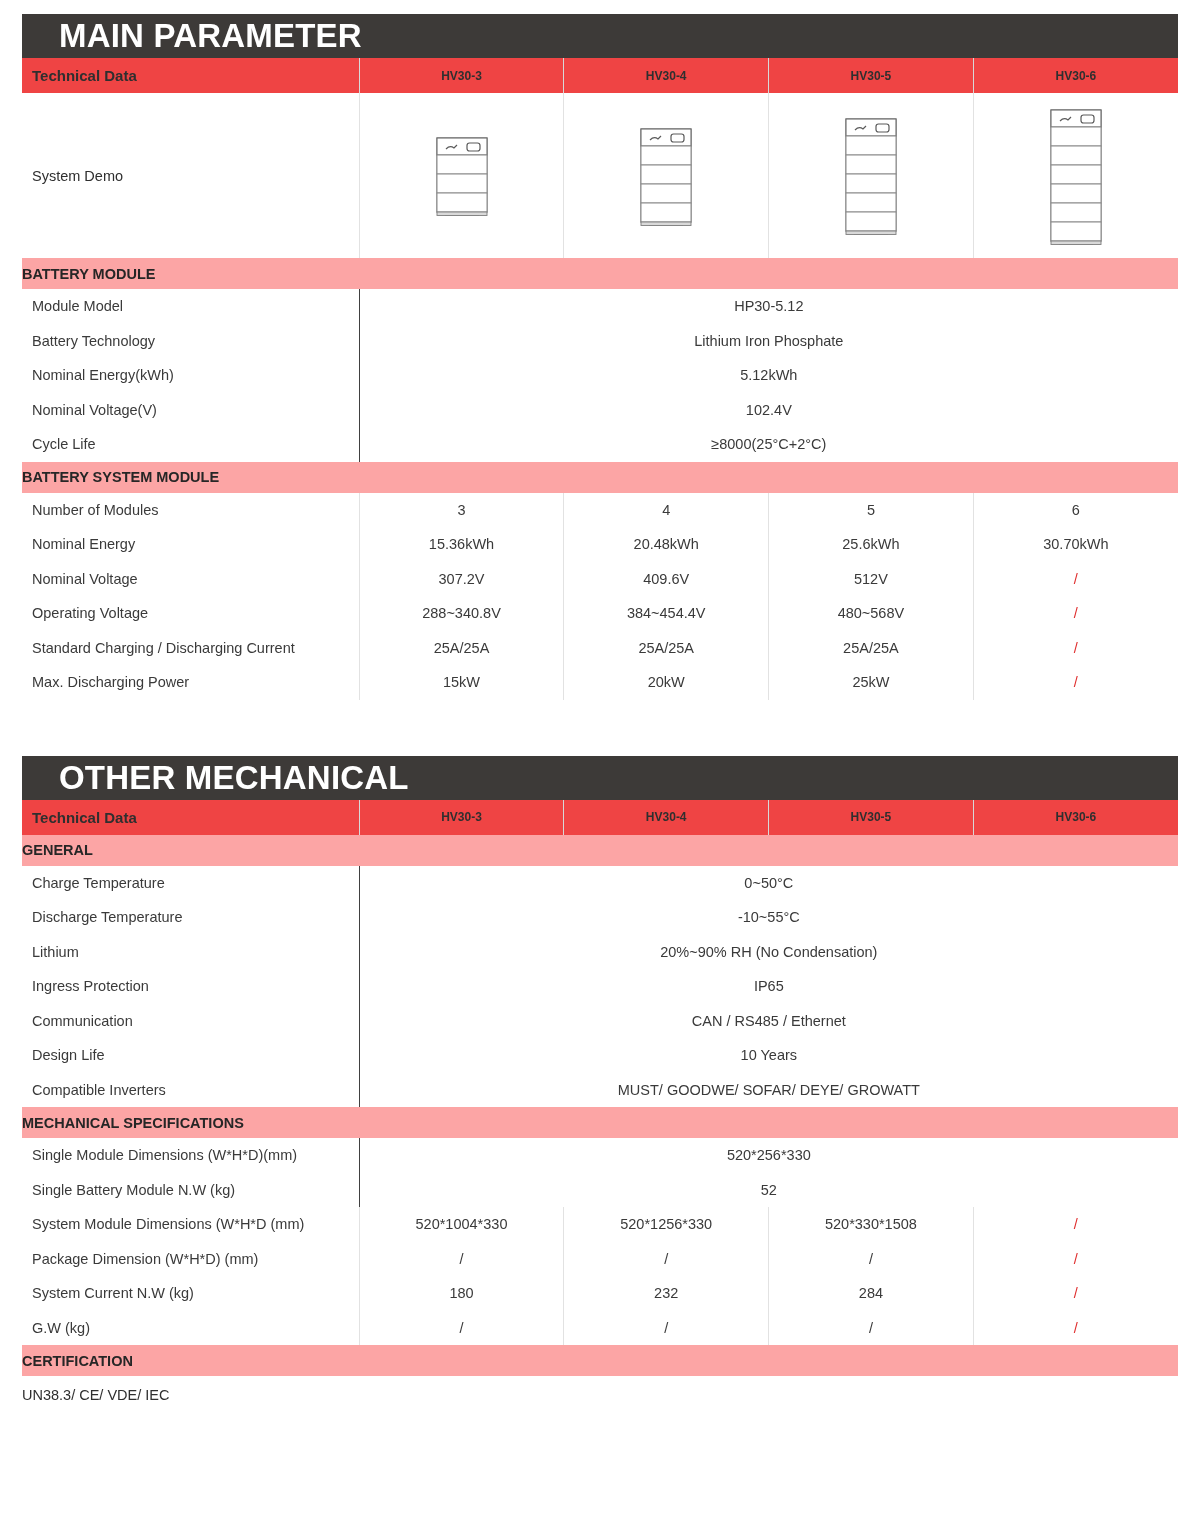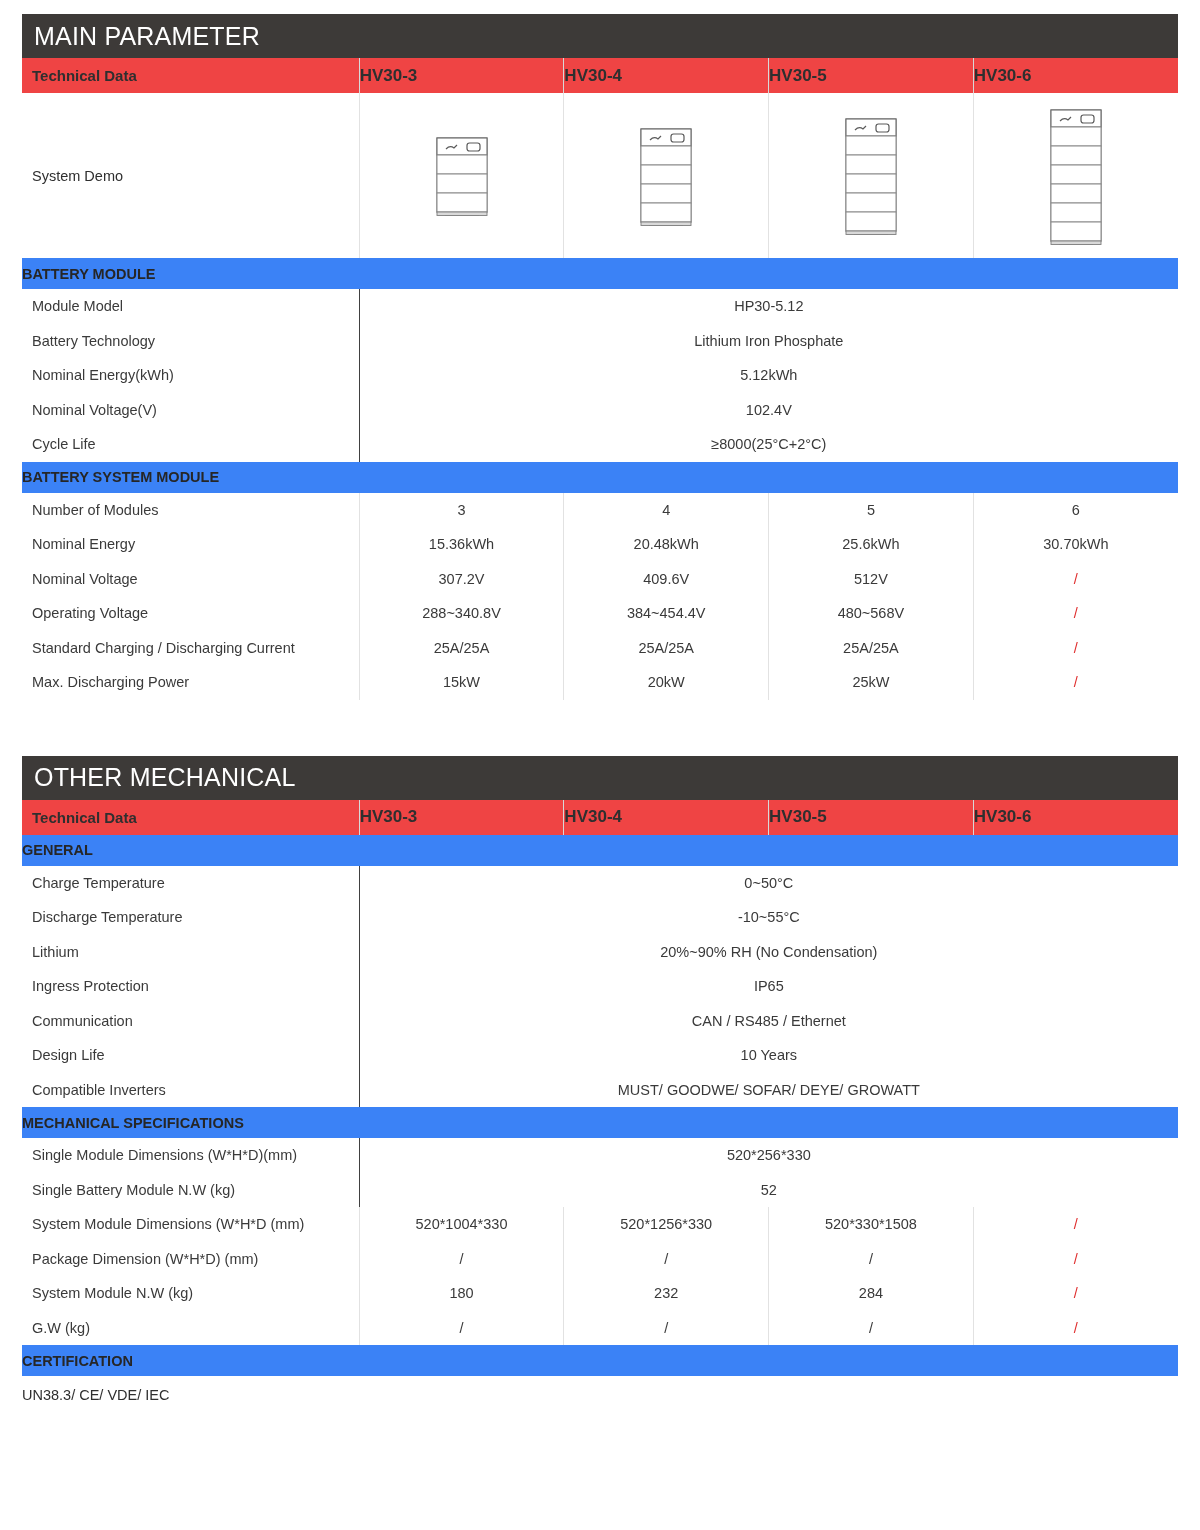--- a/index.html
+++ b/index.html
@@ -26,23 +26,24 @@
   .banner {
     background: #3d3a38;
     color: #ffffff;
     height: 44px;
     display: flex;
     align-items: center;
     padding: 0 12px;
     box-sizing: border-box;
   }
   .banner-title {
-    font-size: 25px;
-    font-weight: normal;
+    font-size: 33px;
+    font-weight: bold;
     letter-spacing: 0.2px;
+    margin-left: 25px;
   }
 
   
   table.spec {
     width: 100%;
     border-collapse: collapse;
     table-layout: fixed;
     font-size: 14.5px;
   }
   table.spec col.c-label { width: 336px; }
@@ -58,26 +59,27 @@
     font-weight: bold;
     height: 35px;
     font-size: 15px;
     border-bottom: 1px solid #d8d8d8;
   }
   .hdr-row td.label {
     padding-left: 10px;
     text-align: left;
   }
   .hdr-row td.col {
+    text-align: center;
     border-left: 1px solid #d8d8d8;
-    font-size: 17px;
+    font-size: 12px;
   }
 
   .section-row td {
-    background: #3b82f6;
+    background: #fca5a5;
     font-weight: bold;
     font-size: 14.5px;
     height: 31px;
     padding-left: 10px;
     border-bottom: 1px solid #dcdcdc;
     border-top: 1px solid #dcdcdc;
     color: #262626;
   }
 
   .data-row td {
@@ -352,21 +354,21 @@
           <td class="val"><span class="na">/</span></td>
         </tr>
         <tr class="data-row">
           <td class="label">Package Dimension (W*H*D) (mm)</td>
           <td class="val"><span class="na-dark">/</span></td>
           <td class="val"><span class="na-dark">/</span></td>
           <td class="val"><span class="na-dark">/</span></td>
           <td class="val"><span class="na">/</span></td>
         </tr>
         <tr class="data-row">
-          <td class="label">System Module N.W (kg)</td>
+          <td class="label">System Current N.W (kg)</td>
           <td class="val"><span>180</span></td>
           <td class="val"><span>232</span></td>
           <td class="val"><span>284</span></td>
           <td class="val"><span class="na">/</span></td>
         </tr>
         <tr class="data-row">
           <td class="label">G.W (kg)</td>
           <td class="val"><span class="na-dark">/</span></td>
           <td class="val"><span class="na-dark">/</span></td>
           <td class="val"><span class="na-dark">/</span></td>

